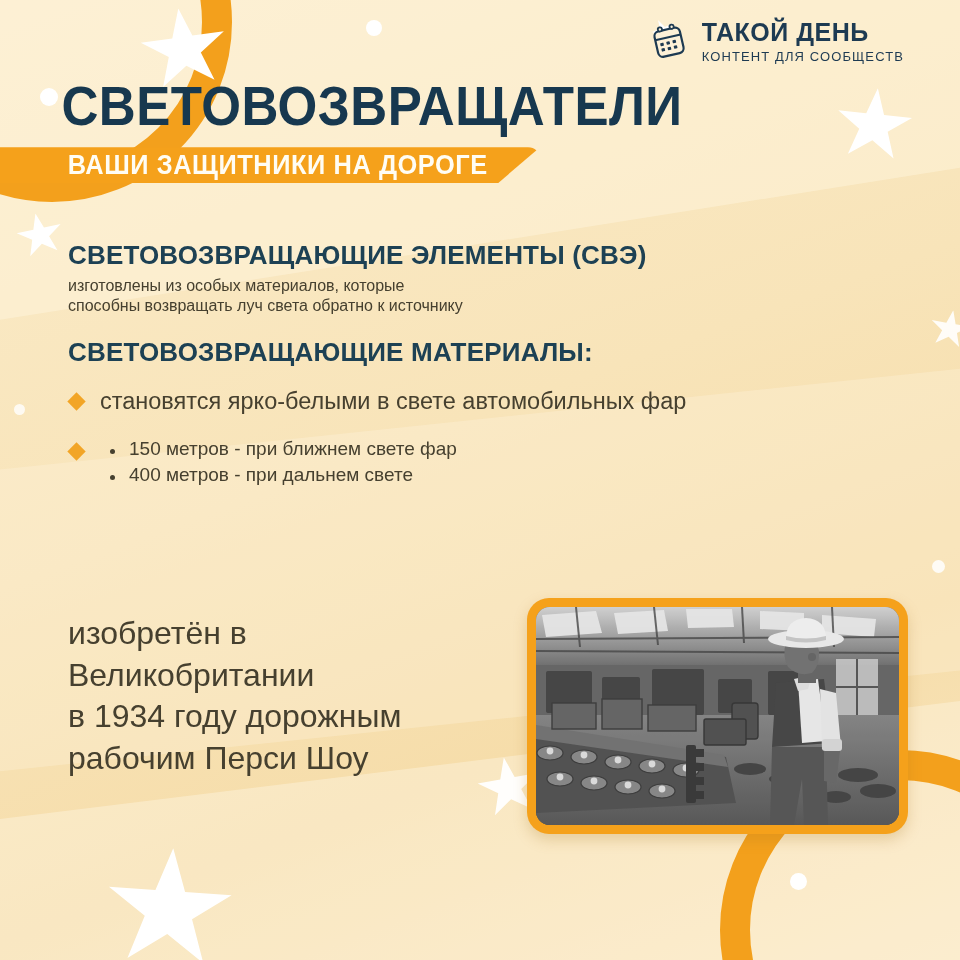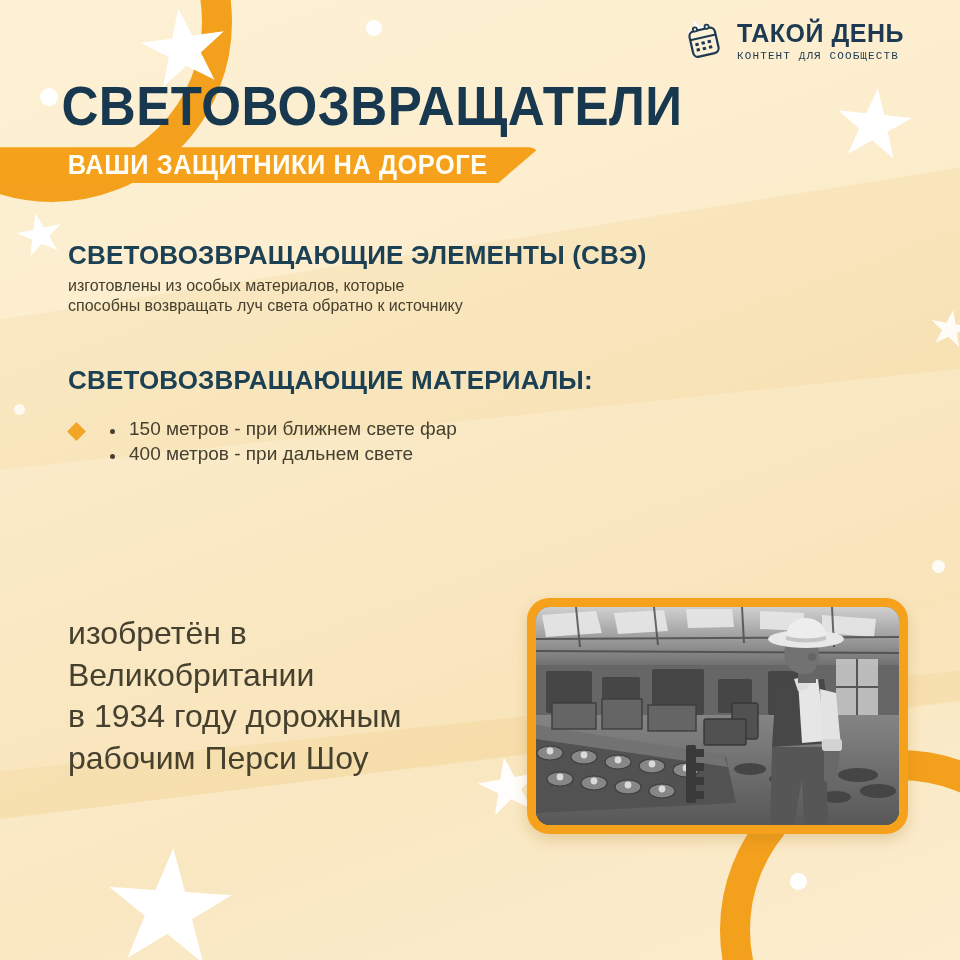--- a/index.html
+++ b/index.html
@@ -112,24 +112,23 @@
     line-height: 1;
   }
   .logo-name {
     color: #1d3a52;
     font-size: 25px;
     font-weight: bold;
     letter-spacing: 0.5px;
   }
   .logo-tagline {
     color: #1d3a52;
-    font-size: 11px;
+    font-size: 13px;
     letter-spacing: 1.1px;
     margin-top: 5px;
-    font-family: Liberation Mono, monospace;
   }
 
   
   #title-block {
     position: absolute;
     top: 78px;
     left: 0;
     width: 100%;
   }
   #main-title {
@@ -182,21 +181,21 @@
     line-height: 1.22;
   }
   .sec-body {
     margin: 0;
     color: #46402f;
     font-size: 16px;
     line-height: 1.28;
     font-weight: normal;
   }
 
-  #section-materials { margin-top: 48px; }
+  #section-materials { margin-top: 20px; }
   #materials-head { margin-bottom: 18px; }
 
   .bullet-list {
     list-style: none;
     margin: 0;
     padding: 0;
   }
   .bullet-item {
     position: relative;
     padding-left: 32px;
@@ -349,20 +348,21 @@
       <p class="sec-body">способны возвращать луч света обратно к источнику</p>
     </div>
 
     <div class="section" id="section-materials">
       <h2 class="sec-head" id="materials-head">СВЕТОВОЗВРАЩАЮЩИЕ МАТЕРИАЛЫ:</h2>
 
       <ul class="bullet-list">
 
         <li class="bullet-item">
           <span class="diamond"></span>
+          <div>становятся ярко-белыми в свете автомобильных фар</div>
         </li>
 
         <li class="bullet-item">
           <span class="diamond"></span>
           <ul class="sub-list">
             <li class="sub-item">
               <span class="sub-dot"></span>
               <span>150 метров - при ближнем свете фар</span>
             </li>
             <li class="sub-item">

